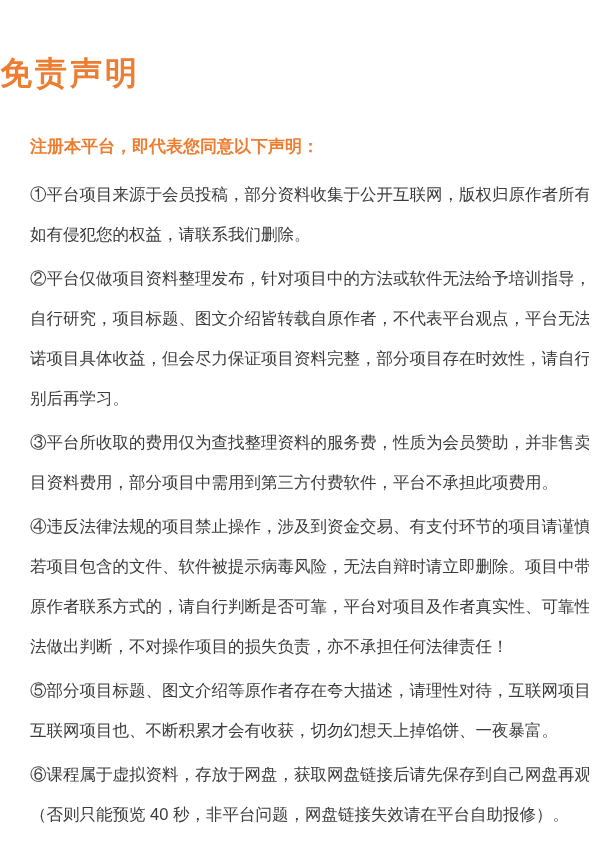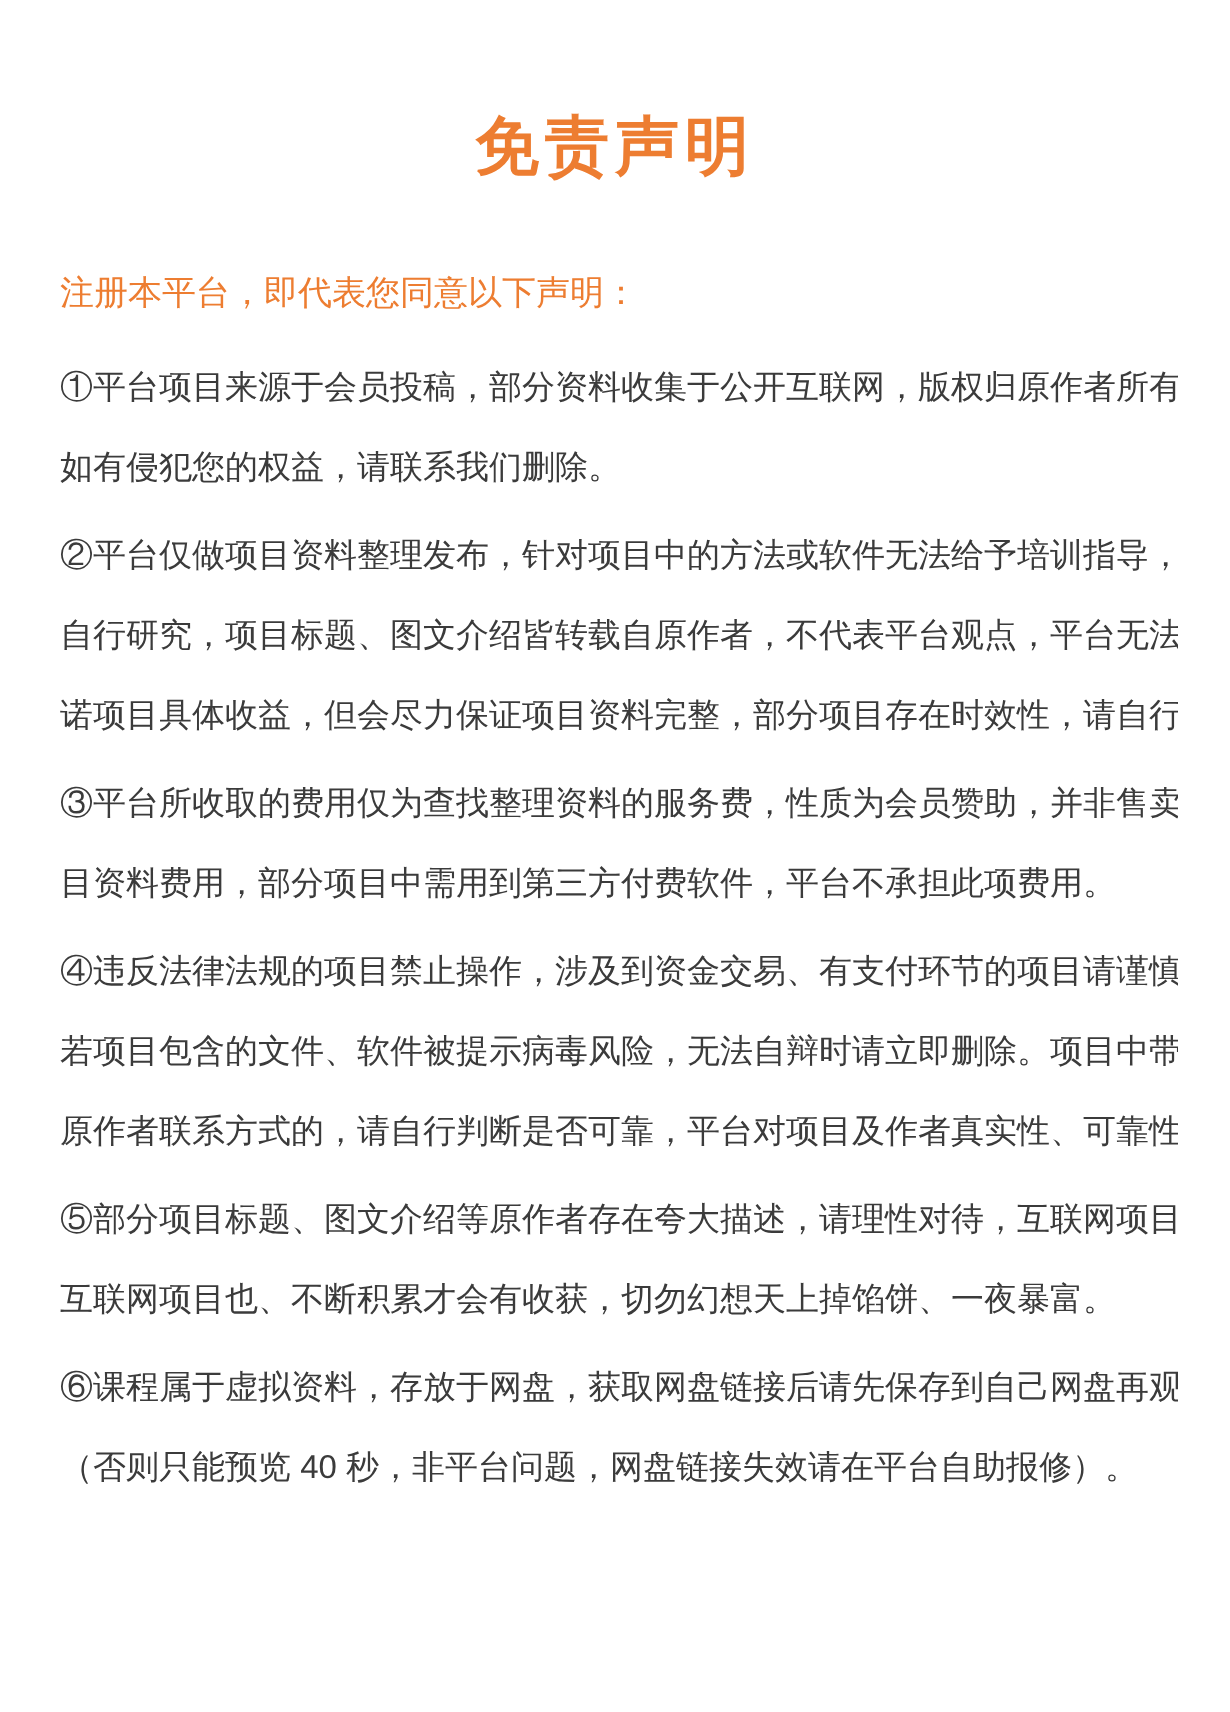--- a/index.html
+++ b/index.html
@@ -14,31 +14,30 @@
     font-family: "Liberation Sans", sans-serif;
   }
   .page {
     position: relative;
     width: 615px;
     height: 856px;
     background: #ffffff;
   }
   .title {
     margin: 52px 0 0 0;
-    text-align: center;
     font-size: 32px;
     font-weight: bold;
     letter-spacing: 3px;
     color: #ED7D31;
     line-height: 42px;
   }
   .intro {
     margin: 42px 30px 0 30px;
     font-size: 17px;
-    font-weight: normal;
+    font-weight: bold;
     color: #ED7D31;
     line-height: 21px;
     white-space: nowrap;
   }
   .content {
     margin: 17px 26px 0 30px;
     font-size: 16.5px;
     color: #3B3B3B;
   }
   .para {
@@ -63,31 +62,33 @@
 
     <div class="para">
       <div class="line">①平台项目来源于会员投稿，部分资料收集于公开互联网，版权归原作者所有，</div>
       <div class="line">如有侵犯您的权益，请联系我们删除。</div>
     </div>
 
     <div class="para">
       <div class="line">②平台仅做项目资料整理发布，针对项目中的方法或软件无法给予培训指导，请</div>
       <div class="line">自行研究，项目标题、图文介绍皆转载自原作者，不代表平台观点，平台无法承</div>
       <div class="line">诺项目具体收益，但会尽力保证项目资料完整，部分项目存在时效性，请自行甄</div>
+      <div class="line">别后再学习。</div>
     </div>
 
     <div class="para">
       <div class="line">③平台所收取的费用仅为查找整理资料的服务费，性质为会员赞助，并非售卖项</div>
       <div class="line">目资料费用，部分项目中需用到第三方付费软件，平台不承担此项费用。</div>
     </div>
 
     <div class="para">
       <div class="line">④违反法律法规的项目禁止操作，涉及到资金交易、有支付环节的项目请谨慎，</div>
       <div class="line">若项目包含的文件、软件被提示病毒风险，无法自辩时请立即删除。项目中带有</div>
       <div class="line">原作者联系方式的，请自行判断是否可靠，平台对项目及作者真实性、可靠性无</div>
+      <div class="line">法做出判断，不对操作项目的损失负责，亦不承担任何法律责任！</div>
     </div>
 
     <div class="para">
       <div class="line">⑤部分项目标题、图文介绍等原作者存在夸大描述，请理性对待，互联网项目也</div>
       <div class="line">互联网项目也、不断积累才会有收获，切勿幻想天上掉馅饼、一夜暴富。</div>
     </div>
 
     <div class="para">
       <div class="line">⑥课程属于虚拟资料，存放于网盘，获取网盘链接后请先保存到自己网盘再观看</div>
       <div class="line">（否则只能预览 40 秒，非平台问题，网盘链接失效请在平台自助报修）。</div>

